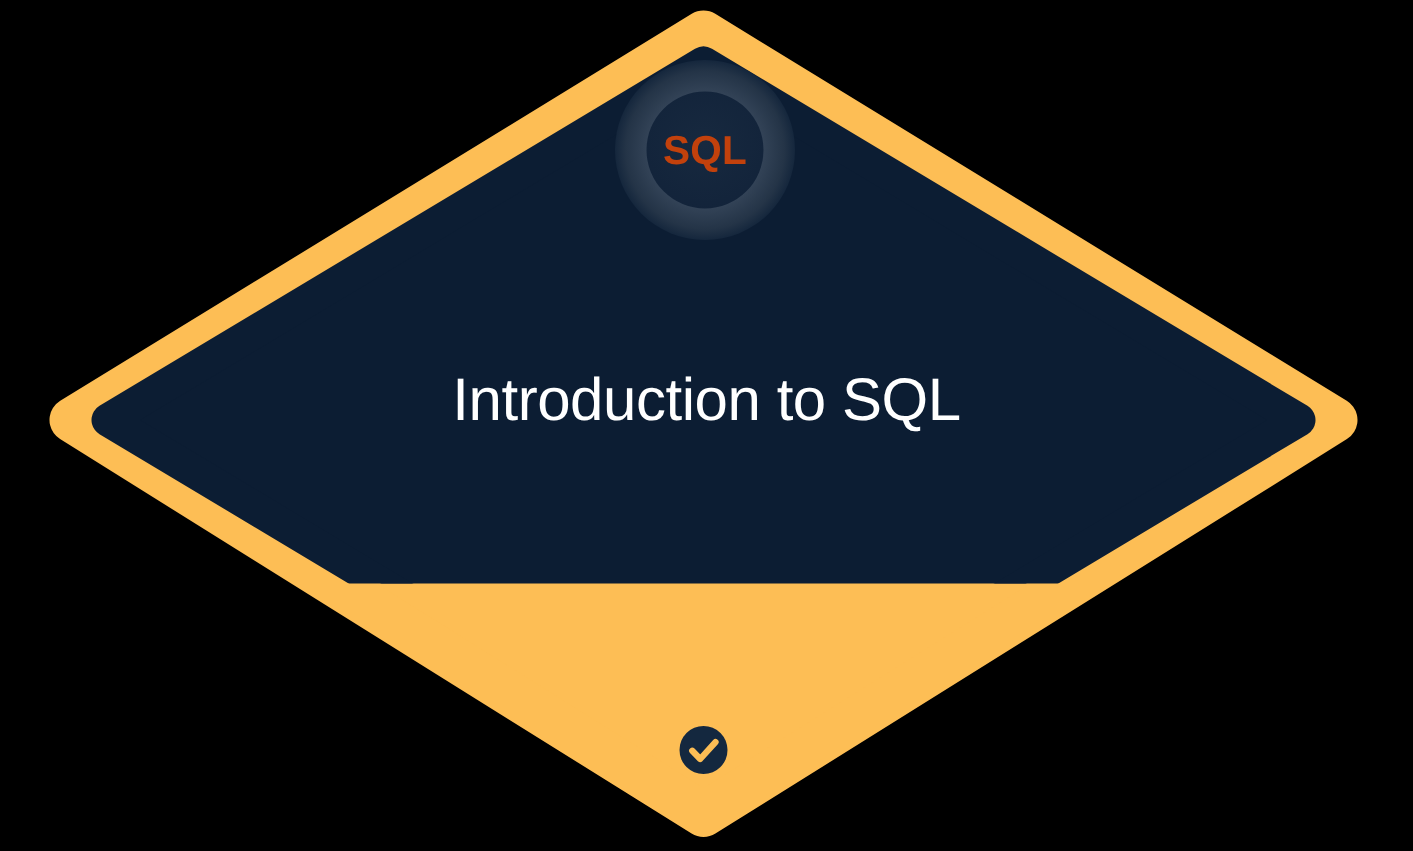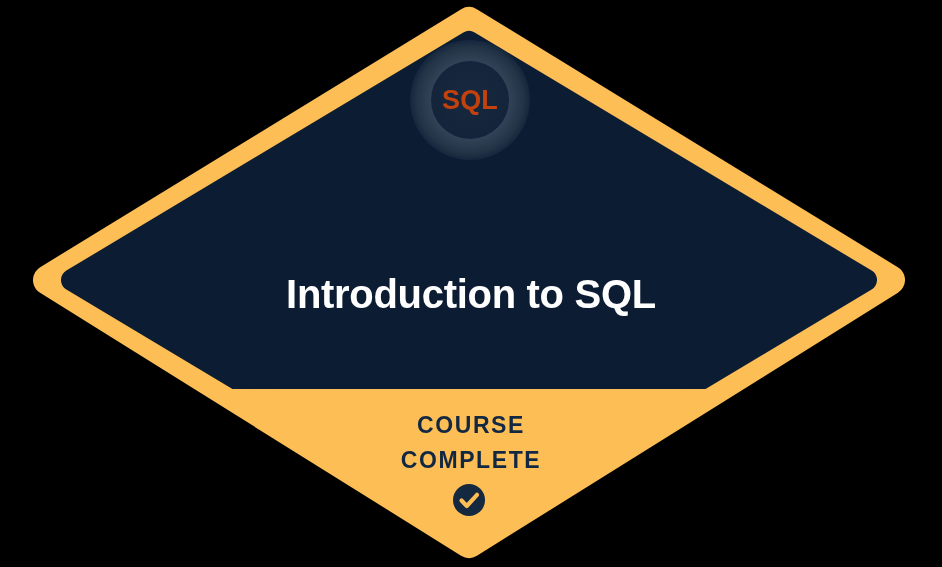--- a/index.html
+++ b/index.html
@@ -59,24 +59,23 @@
   }
 
   .course-title {
     position: absolute;
     left: 0;
     top: 245px;
     width: 942px;
     text-align: center;
     color: #ffffff;
     font-size: 40px;
-    font-weight: bold;
+    font-weight: normal;
     letter-spacing: -0.3px;
     font-family: "Liberation Sans", sans-serif;
-    margin-top: 27px;
   }
 
   .status-block {
     position: absolute;
     left: 0;
     top: 408px;
     width: 942px;
     text-align: center;
   }
   .status-line {
@@ -130,19 +129,15 @@
       <path d="M461.5 500.5 L466.8 506 L477 494.8" fill="none" stroke="#fdbe55" stroke-width="4.2" stroke-linecap="round" stroke-linejoin="round"></path>
     </g>
   </svg>
 
   <div class="overlay">
 
     <div class="sql-chip-label">SQL</div>
 
     <div class="course-title">Introduction to SQL</div>
 
-    <div class="status-block">
-      <div class="status-line">COURSE</div>
-      <div class="status-line">COMPLETE</div>
-    </div>
 
   </div>
 </div>
 
 </body></html>

